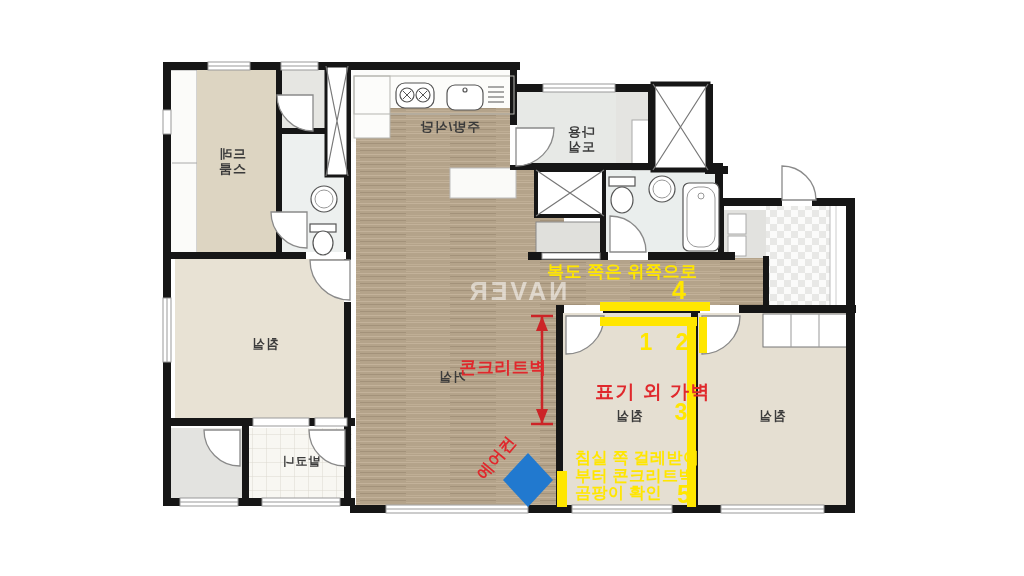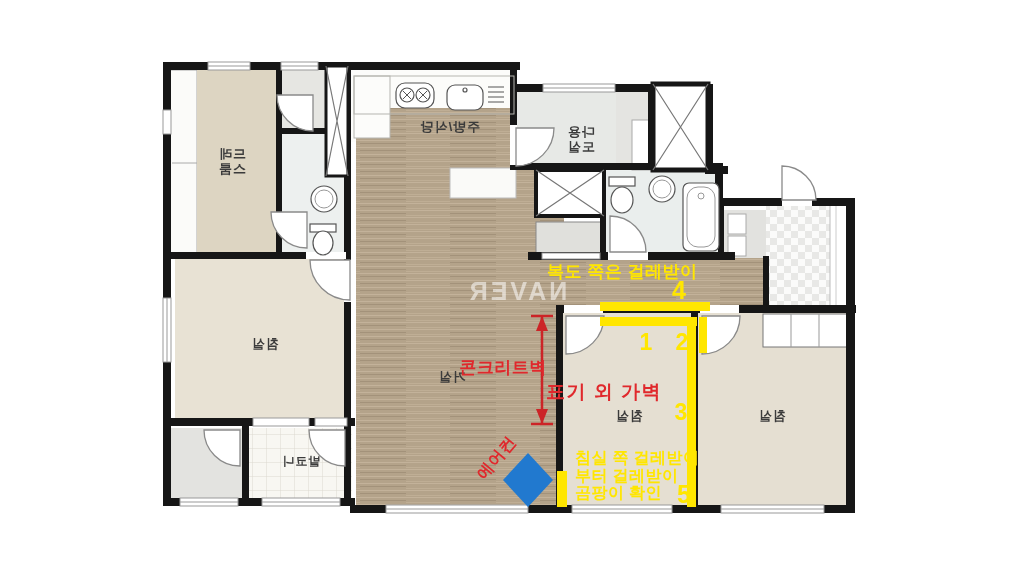--- a/index.html
+++ b/index.html
@@ -222,31 +222,31 @@
       <div>도실</div>
 </div>
 <div class="lbl" style="left:265px;top:343px;">침실</div>
 <div class="lbl" style="left:452px;top:376px;">거실</div>
 <div class="lbl" style="left:629px;top:415px;">침실</div>
 <div class="lbl" style="left:772px;top:415px;">침실</div>
 <div class="lbl" style="left:301px;top:461px;font-size:12px;">발코니</div>
 <div class="watermark" style="left:517px;top:291px;">NAVER</div>
 
 <div class="note-y" style="left:547px;top:262px;">
-  <div>복도 쪽은 걸레받이</div>
+  <div>복도 쪽은 위쪽으로</div>
 </div>
 <div class="marker big" style="left:679px;top:290px;">4</div>
 <div class="marker" style="left:646px;top:342px;">1</div>
 <div class="marker" style="left:682px;top:342px;">2</div>
 <div class="marker" style="left:681px;top:412px;">3</div>
 <div class="marker big" style="left:684px;top:494px;">5</div>
 
 <div class="note-r" style="left:503px;top:367px;">콘크리트벽</div>
-<div class="note-r partition" style="left:604px;top:392px;">표기 외 가벽</div>
+<div class="note-r partition" style="left:653px;top:392px;">표기 외 가벽</div>
 <div class="note-r ac" style="left:497px;top:458px;">에어컨</div>
 
 <div class="note-y small" style="left:575px;top:449px;">
   <div>침실 쪽 걸레받이</div>
-  <div>부터 걸레받이</div>
+  <div>부터 콘크리트벽</div>
   <div>곰팡이 확인</div>
 </div>
 
 </div>
 
 </body></html>

